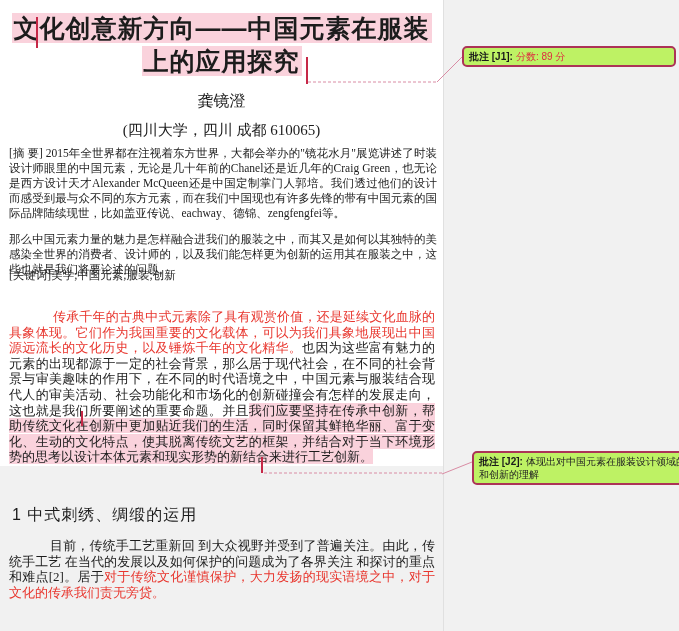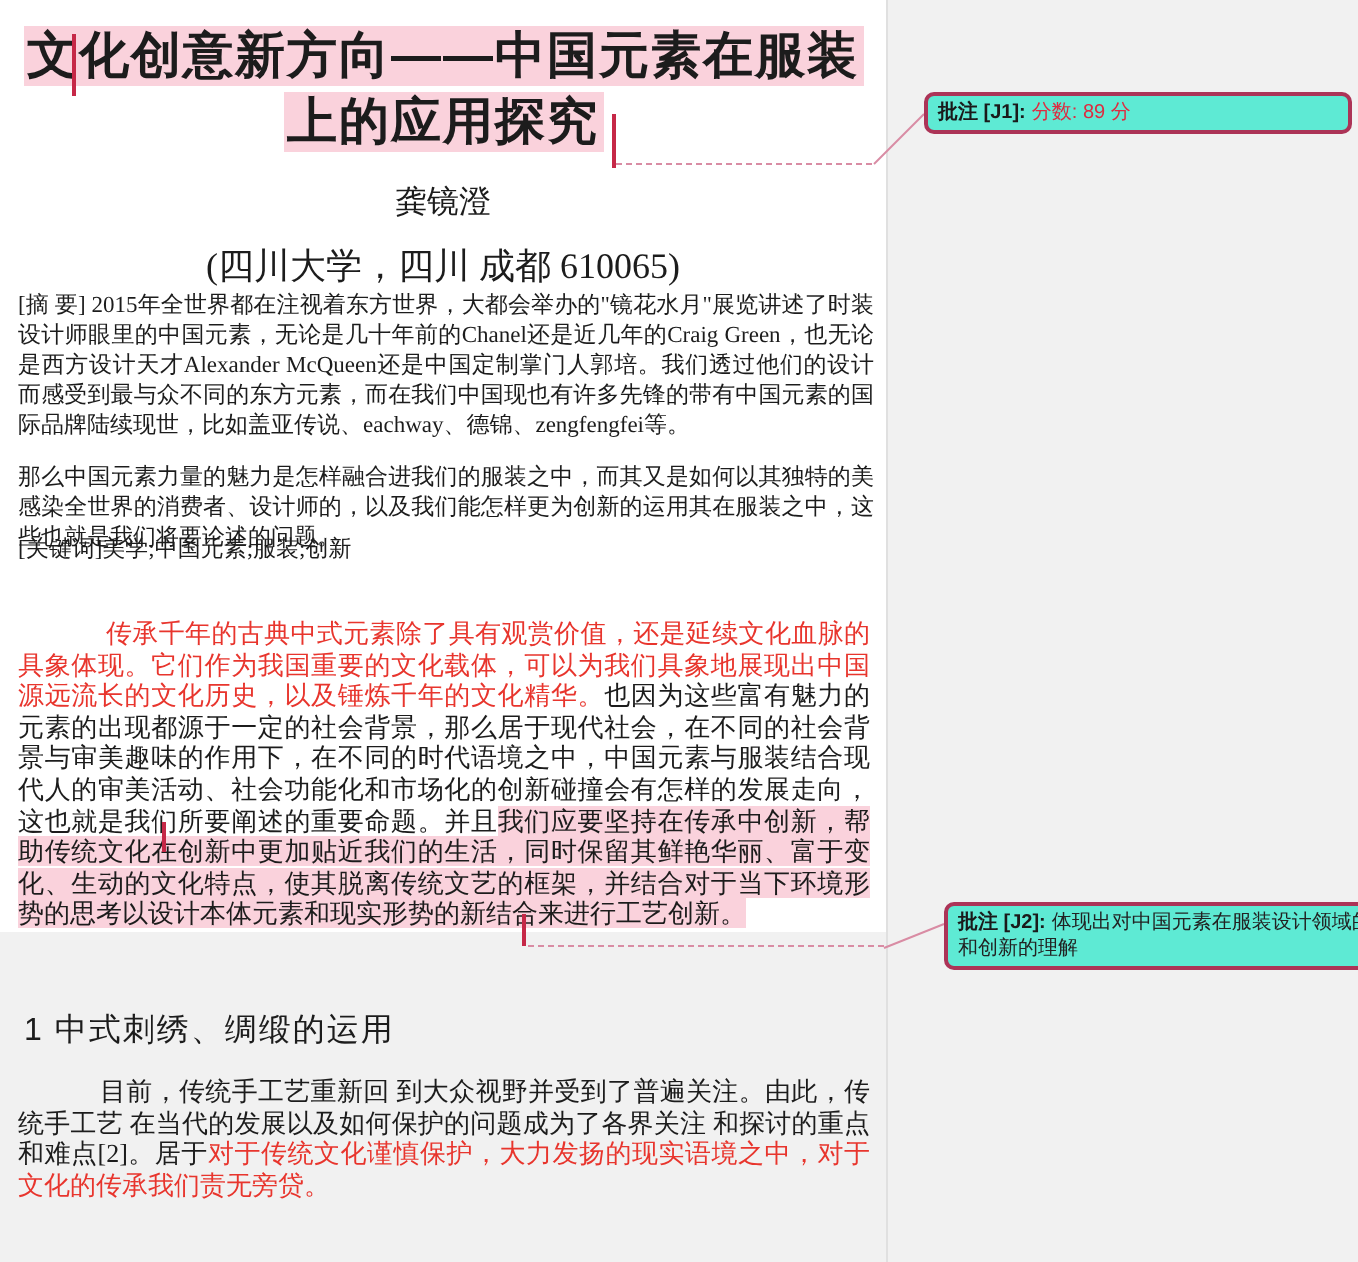--- a/index.html
+++ b/index.html
@@ -23,21 +23,21 @@
     font-family:"Liberation Sans","DejaVu Sans",sans-serif;
     font-weight:bold;font-size:25px;line-height:33px;letter-spacing:1px;
   }
   .doc-title .hl{background:#fad2dc;padding:1px 2px;}
   .author{
     position:absolute;left:0;top:91px;width:443px;text-align:center;
     font-size:16px;
   }
   .affiliation{
     position:absolute;left:0;top:121px;width:443px;text-align:center;
-    font-size:18px;
+    font-size:15px;
   }
   .body-block{
     position:absolute;left:9px;width:428px;
     text-align:justify;
   }
   .abstract{font-size:11.5px;line-height:15px;}
   .kw{font-size:11.5px;line-height:15px;}
   .intro{
     top:309px;font-size:13px;line-height:15.6px;text-indent:44px;width:426px;
   }
@@ -53,21 +53,21 @@
   }
   
   .anchor-bar{
     position:absolute;width:2px;background:#c62847;
   }
   
   svg.connectors{position:absolute;left:0;top:0;width:679px;height:631px;pointer-events:none;}
   
   .balloon{
     position:absolute;box-sizing:border-box;
-    background:#5eead4;border:2px solid #ac3457;border-radius:5px;
+    background:#bef264;border:2px solid #ac3457;border-radius:5px;
     padding:2px 5px;
     font-family:"Liberation Sans","DejaVu Sans",sans-serif;
     font-size:10px;line-height:13px;color:#222;
   }
   .balloon .lbl{font-weight:bold;color:#1a1a1a;margin-right:3px;}
   .balloon.score .txt{color:#de2b40;}
   #balloon-1{left:462px;top:46px;width:214px;}
   #balloon-2{left:472px;top:451px;width:244px;}
 </style>
 </head>

